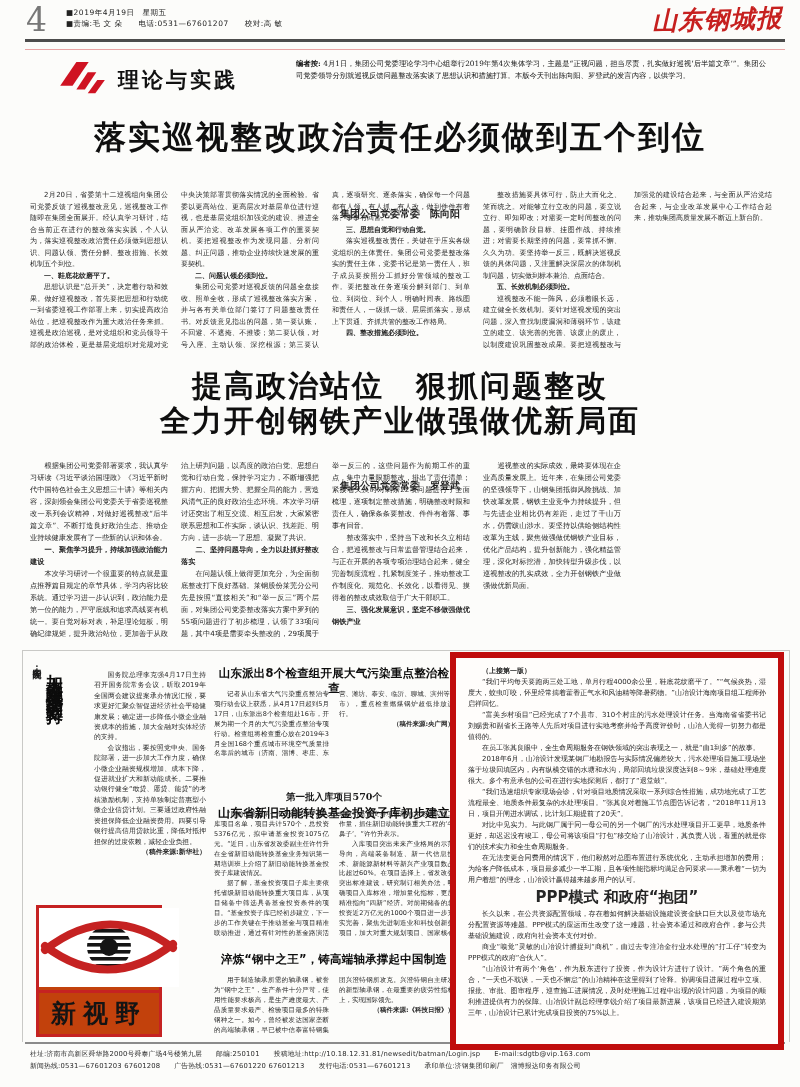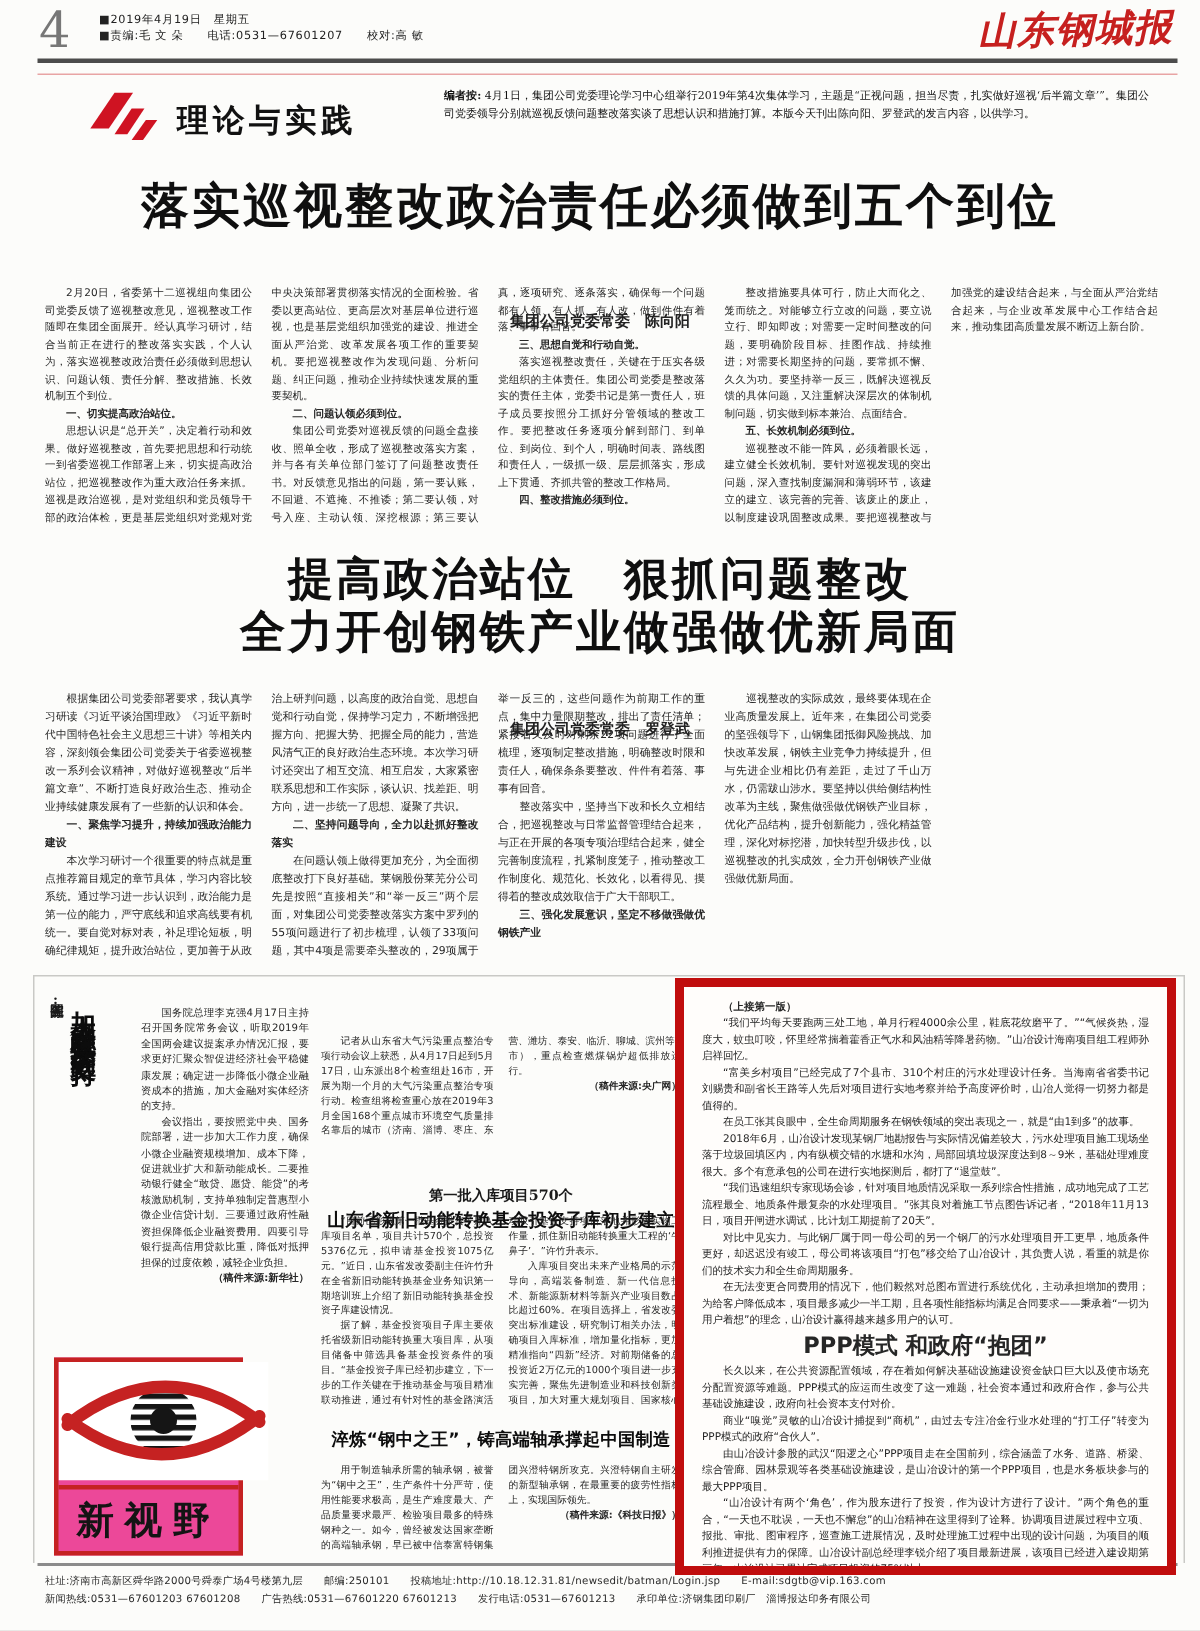--- a/index.html
+++ b/index.html
@@ -36,21 +36,21 @@
   
   .bframe{left:22px;top:650px;width:766px;height:391px;border:1px solid #c9c9c6;border-bottom:none;}
   
   .gov-kicker{left:30px;top:662px;writing-mode:vertical-rl;text-orientation:upright;
               font-size:9px;font-weight:bold;font-family:"DejaVu Serif",serif;}
   .gov-title{left:44px;top:660px;height:238px;writing-mode:vertical-rl;text-orientation:upright;
              font-size:17px;font-weight:900;letter-spacing:3px;color:#0c0c0c;}
   .gov-body{left:94px;top:670px;width:112px;height:240px;font-size:6.8px;line-height:10.4px;
             text-align:justify;overflow:hidden;color:#262626;}
   
-  .eyebox{left:36px;top:905px;width:126px;height:132px;border:3px solid #c52222;background:#ec4899;box-sizing:border-box;}
+  .eyebox{left:36px;top:905px;width:126px;height:132px;border:3px solid #c52222;background:#c2410c;box-sizing:border-box;}
   .eyebox .eye{height:82px;border-bottom:3px solid #c52222;}
   .eyebox .caption{height:41px;display:flex;align-items:center;justify-content:center;
                    font-family:"DejaVu Serif",serif;font-size:25px;font-weight:bold;letter-spacing:7px;color:#141414;}
   
   .midtitle{left:214px;width:240px;text-align:center;font-weight:900;font-size:11.5px;color:#0d0d0d;letter-spacing:.2px;}
   .midsub{left:214px;width:240px;text-align:center;font-family:"DejaVu Serif",serif;font-size:9.5px;font-weight:bold;}
   .midbody{left:214px;width:240px;column-count:2;column-gap:10px;column-fill:auto;font-size:6.5px;
            line-height:9.9px;text-align:justify;overflow:hidden;color:#262626;}
   .ta{top:666px;} .ba{top:690px;height:74px;}
   .tb{top:805px;font-size:12px;} .sb{top:791px;} .bb{top:810px;height:132px;}
@@ -92,21 +92,21 @@
   <div class="abs sectitle">理论与实践</div>
   <div class="abs ednote">
     <b>编者按:</b>
     <span>4月1日，集团公司党委理论学习中心组举行2019年第4次集体学习，主题是“正视问题，担当尽责，扎实做好巡视‘后半篇文章’”。集团公司党委领导分别就巡视反馈问题整改落实谈了思想认识和措施打算。本版今天刊出陈向阳、罗登武的发言内容，以供学习。</span>
   </div>
 
   <div class="abs headline h1">落实巡视整改政治责任必须做到五个到位</div>
   <div class="abs byline by1">集团公司党委常委　陈向阳</div>
   <div class="abs colbody body1">
       <p class="para">2月20日，省委第十二巡视组向集团公司党委反馈了巡视整改意见，巡视整改工作随即在集团全面展开。经认真学习研讨，结合当前正在进行的整改落实实践，个人认为，落实巡视整改政治责任必须做到思想认识、问题认领、责任分解、整改措施、长效机制五个到位。</p>
-      <p class="para subhead">一、切实提高政治站位。</p>
+      <p class="para subhead">一、鞋底花纹磨平了。</p>
       <p class="para">思想认识是“总开关”，决定着行动和效果。做好巡视整改，首先要把思想和行动统一到省委巡视工作部署上来，切实提高政治站位，把巡视整改作为重大政治任务来抓。巡视是政治巡视，是对党组织和党员领导干部的政治体检，更是基层党组织对党规对党中央决策部署贯彻落实情况的全面检验。省委以更高站位、更高层次对基层单位进行巡视，也是基层党组织加强党的建设、推进全面从严治党、改革发展各项工作的重要契机。要把巡视整改作为发现问题、分析问题、纠正问题，推动企业持续快速发展的重要契机。</p>
       <p class="para subhead">二、问题认领必须到位。</p>
       <p class="para">集团公司党委对巡视反馈的问题全盘接收、照单全收，形成了巡视整改落实方案，并与各有关单位部门签订了问题整改责任书。对反馈意见指出的问题，第一要认账，不回避、不遮掩、不推诿；第二要认领，对号入座、主动认领、深挖根源；第三要认真，逐项研究、逐条落实，确保每一个问题都有人领、有人抓、有人改，做到件件有着落、事事有回音。</p>
       <p class="para subhead">三、思想自觉和行动自觉。</p>
       <p class="para">落实巡视整改责任，关键在于压实各级党组织的主体责任。集团公司党委是整改落实的责任主体，党委书记是第一责任人，班子成员要按照分工抓好分管领域的整改工作。要把整改任务逐项分解到部门、到单位、到岗位、到个人，明确时间表、路线图和责任人，一级抓一级、层层抓落实，形成上下贯通、齐抓共管的整改工作格局。</p>
       <p class="para subhead">四、整改措施必须到位。</p>
       <p class="para">整改措施要具体可行，防止大而化之、笼而统之。对能够立行立改的问题，要立说立行、即知即改；对需要一定时间整改的问题，要明确阶段目标、挂图作战、持续推进；对需要长期坚持的问题，要常抓不懈、久久为功。要坚持举一反三，既解决巡视反馈的具体问题，又注重解决深层次的体制机制问题，切实做到标本兼治、点面结合。</p>
       <p class="para subhead">五、长效机制必须到位。</p>
       <p class="para">巡视整改不能一阵风，必须着眼长远，建立健全长效机制。要针对巡视发现的突出问题，深入查找制度漏洞和薄弱环节，该建立的建立、该完善的完善、该废止的废止，以制度建设巩固整改成果。要把巡视整改与加强党的建设结合起来，与全面从严治党结合起来，与企业改革发展中心工作结合起来，推动集团高质量发展不断迈上新台阶。</p>
     </div>
@@ -149,20 +149,21 @@
         <rect width="140" height="79" fill="#ffffff"></rect>
         <rect clip-path="url(#ball)" x="44" y="13" width="52" height="52" fill="url(#stripes)"></rect>
         <circle cx="70" cy="39" r="9" fill="#151515"></circle>
         <path d="M6 42 Q70 -8 134 40" fill="none" stroke="#c52222" stroke-width="8" stroke-linecap="round"></path>
         <path d="M6 38 Q70 86 134 36" fill="none" stroke="#c52222" stroke-width="8" stroke-linecap="round"></path>
       </svg>
     </div>
     <div class="caption">新视野</div>
   </div>
 
+  <div class="abs midtitle ta">山东派出8个检查组开展大气污染重点整治检查</div>
   <div class="abs midbody ba">
       <p class="para">记者从山东省大气污染重点整治专项行动会议上获悉，从4月17日起到5月17日，山东派出8个检查组赴16市，开展为期一个月的大气污染重点整治专项行动。检查组将检查重心放在2019年3月全国168个重点城市环境空气质量排名靠后的城市（济南、淄博、枣庄、东营、潍坊、泰安、临沂、聊城、滨州等9市），重点检查燃煤锅炉超低排放运行。</p>
       <p class="para source">（稿件来源:央广网）</p>
     </div>
 
   <div class="abs midtitle tb">山东省新旧动能转换基金投资子库初步建立</div>
   <div class="abs midsub sb">第一批入库项目570个</div>
   <div class="abs midbody bb">
       <p class="para">“目前已形成第一批基金投资子库入库项目名单，项目共计570个，总投资5376亿元，拟申请基金投资1075亿元。”近日，山东省发改委副主任许竹升在全省新旧动能转换基金业务知识第一期培训班上介绍了新旧动能转换基金投资子库建设情况。</p>
       <p class="para">据了解，基金投资项目子库主要依托省级新旧动能转换重大项目库，从项目储备中筛选具备基金投资条件的项目。“基金投资子库已经初步建立，下一步的工作关键在于推动基金与项目精准联动推进，通过有针对性的基金路演活动吸引基金支持项目落地并形成实物工作量，抓住新旧动能转换重大工程的‘牛鼻子’。”许竹升表示。</p>
@@ -183,21 +184,20 @@
         <p class="para">在员工张其良眼中，全生命周期服务在钢铁领域的突出表现之一，就是“由1到多”的故事。</p>
         <p class="para">2018年6月，山冶设计发现某钢厂地勘报告与实际情况偏差较大，污水处理项目施工现场坐落于垃圾回填区内，内有纵横交错的水塘和水沟，局部回填垃圾深度达到8～9米，基础处理难度很大。多个有意承包的公司在进行实地探测后，都打了“退堂鼓”。</p>
         <p class="para">“我们迅速组织专家现场会诊，针对项目地质情况采取一系列综合性措施，成功地完成了工艺流程最全、地质条件最复杂的水处理项目。”张其良对着施工节点图告诉记者，“2018年11月13日，项目开闸进水调试，比计划工期提前了20天”。</p>
         <p class="para">对比中见实力。与此钢厂属于同一母公司的另一个钢厂的污水处理项目开工更早，地质条件更好，却迟迟没有竣工，母公司将该项目“打包”移交给了山冶设计，其负责人说，看重的就是你们的技术实力和全生命周期服务。</p>
         <p class="para">在无法变更合同费用的情况下，他们毅然对总图布置进行系统优化，主动承担增加的费用；为给客户降低成本，项目最多减少一半工期，且各项性能指标均满足合同要求——秉承着“一切为用户着想”的理念，山冶设计赢得越来越多用户的认可。</p>
       </div>
     <p class="para pppsub">PPP模式 和政府“抱团”</p>
     <div>
         <p class="para">长久以来，在公共资源配置领域，存在着如何解决基础设施建设资金缺口巨大以及使市场充分配置资源等难题。PPP模式的应运而生改变了这一难题，社会资本通过和政府合作，参与公共基础设施建设，政府向社会资本支付对价。</p>
         <p class="para">商业“嗅觉”灵敏的山冶设计捕捉到“商机”，由过去专注冶金行业水处理的“打工仔”转变为PPP模式的政府“合伙人”。</p>
-        <p class="para">由山冶设计参股的武汉“阳逻之心”PPP项目走在全国前列，综合涵盖了水务、道路、桥梁、综合管廊、园林景观等各类基础设施建设，是山冶设计的第一个PPP项目，也是水务板块参与的最大PPP项目。</p>
         <p class="para">“山冶设计有两个‘角色’，作为股东进行了投资，作为设计方进行了设计。”两个角色的重合，“一天也不耽误，一天也不懈怠”的山冶精神在这里得到了诠释。协调项目进展过程中立项、报批、审批、图审程序，巡查施工进展情况，及时处理施工过程中出现的设计问题，为项目的顺利推进提供有力的保障。山冶设计副总经理李锐介绍了项目最新进展，该项目已经进入建设期第三年，山冶设计已累计完成项目投资的75%以上。</p>
       </div>
   </div>
 
   <div class="abs f-rule"></div>
   <div class="abs fline f1">社址:济南市高新区舜华路2000号舜泰广场4号楼第九层　　邮编:250101　　投稿地址:http://10.18.12.31.81/newsedit/batman/Login.jsp　　E-mail:sdgtb@vip.163.com</div>
   <div class="abs fline f2">新闻热线:0531—67601203 67601208　　广告热线:0531—67601220 67601213　　发行电话:0531—67601213　　承印单位:济钢集团印刷厂　淄博报达印务有限公司</div>
 
 </div>
 

